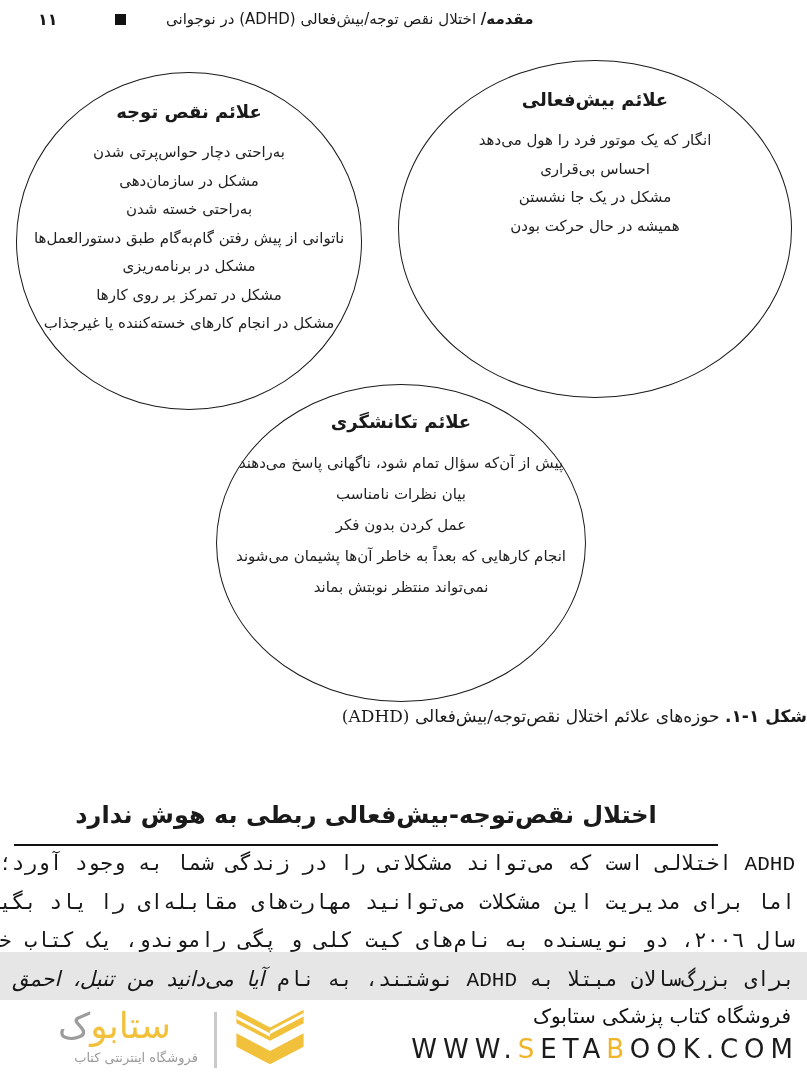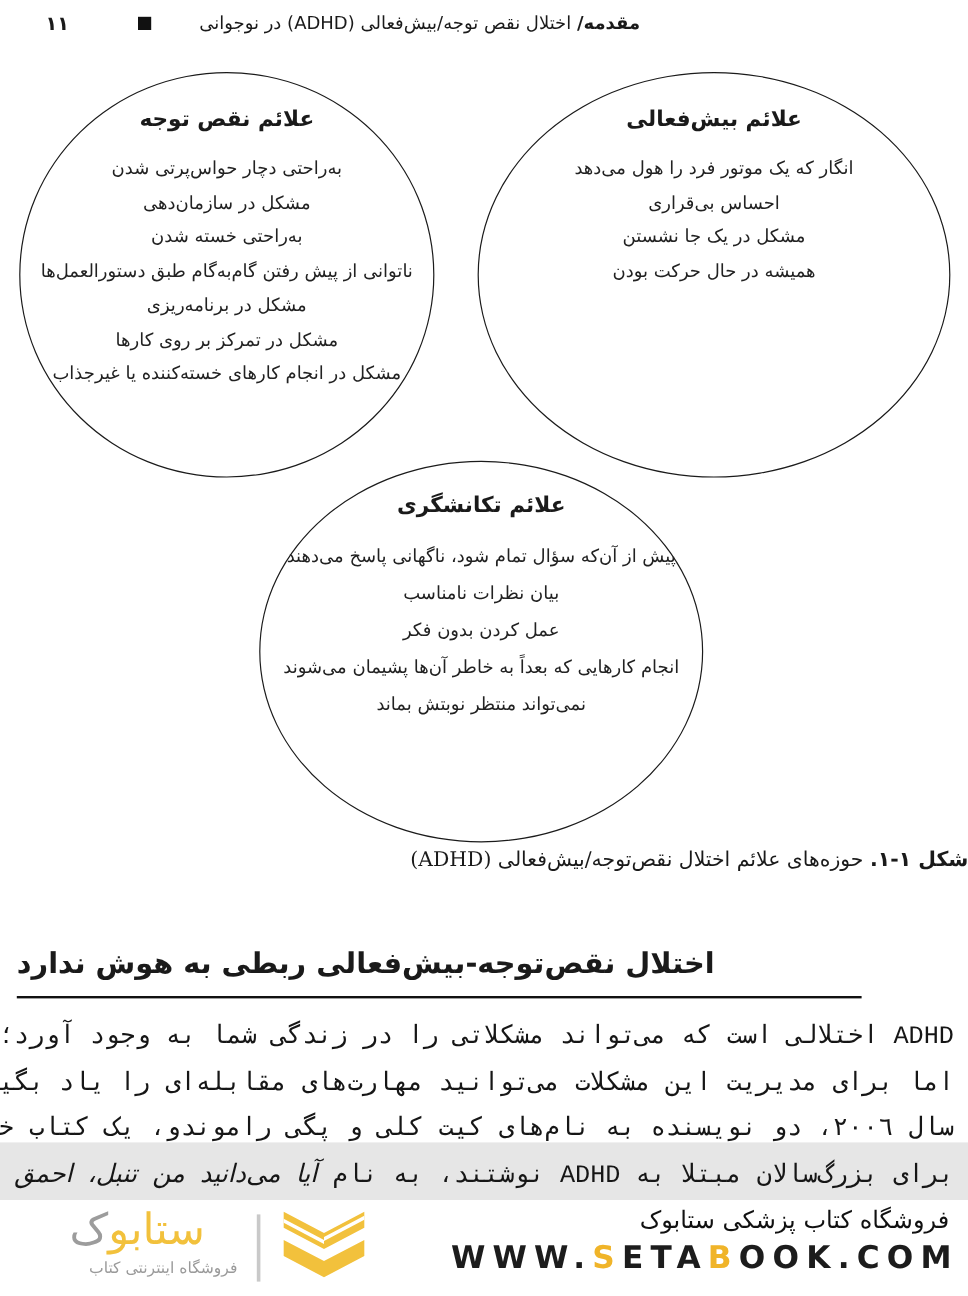--- a/index.html
+++ b/index.html
@@ -20,38 +20,38 @@
   .pg-title b{font-weight:bold;}
 
   
   .diagram{position:absolute;top:0;left:0;width:807px;height:705px;}
   .circle{
     position:absolute;border:1.4px solid #1b1b1b;border-radius:50%;
     box-sizing:border-box;direction:rtl;text-align:center;
   }
   .circle-title{font-weight:bold;font-size:18px;margin-bottom:16px;}
   .circle-items{list-style:none;margin:0;padding:0;font-size:15px;color:#222;}
-  .c1{left:16px;top:60px;width:346px;height:338px;padding-top:28px;}
+  .c1{left:16px;top:72px;width:346px;height:338px;padding-top:28px;}
   .c2{left:398px;top:60px;width:394px;height:338px;padding-top:28px;}
   .c3{left:216px;top:384px;width:370px;height:318px;padding-top:26px;}
   .c1 .circle-items li,.c2 .circle-items li{line-height:28.5px;}
   .c3 .circle-items li{line-height:31px;}
 
   
   .caption{
     position:absolute;top:706px;left:0;width:807px;
     direction:rtl;font-size:17px;
     font-family:"DejaVu Serif","Liberation Serif",serif;
   }
   .caption b{font-family:"DejaVu Sans","Liberation Sans",sans-serif;font-weight:bold;}
 
   
   .section-head{position:absolute;top:786px;left:14px;width:704px;direction:rtl;}
   .section-head h1{
-    margin:0;font-size:24px;font-weight:bold;text-align:left;
+    margin:12px;font-size:24px;font-weight:bold;text-align:center;
     letter-spacing:0;line-height:34px;
   }
   .rule{border-bottom:2px solid #111;margin-top:10px;width:100%;}
 
   
   .band{position:absolute;left:0;top:952px;width:807px;height:48px;background:#e6e6e6;z-index:0;}
 
   
   .body-text{
     position:absolute;top:846px;left:12px;width:783px;z-index:1;
@@ -68,21 +68,21 @@
     direction:rtl;text-align:left;font-weight:normal;font-size:36px;line-height:44px;
     white-space:nowrap;
   }
   .wm-y{color:#f2c13c;}
   .wm-g{color:#9c9c9c;}
   .logo-sub{position:absolute;left:60px;top:50px;width:152px;text-align:center;
     direction:rtl;font-size:13px;color:#9a9a9a;}
   .vbar{position:absolute;left:214px;top:12px;width:3px;height:56px;background:#c9c9c9;}
   .emblem{position:absolute;left:228px;top:6px;}
   .store-name{position:absolute;right:16px;top:4px;direction:rtl;font-size:20px;color:#111;}
-  .url{position:absolute;right:8px;top:34px;font-size:26px;font-weight:bold;
+  .url{position:absolute;right:8px;top:34px;font-size:26px;font-weight:normal;
     letter-spacing:6px;color:#1c1c1c;font-family:"DejaVu Sans","Liberation Sans",sans-serif;}
   .url .yellow{color:#f0b429;}
 </style>
 </head>
 <body>
 
 <div class="page">
 
   <header class="pg-header">
     <span class="pg-num">۱۱</span>

